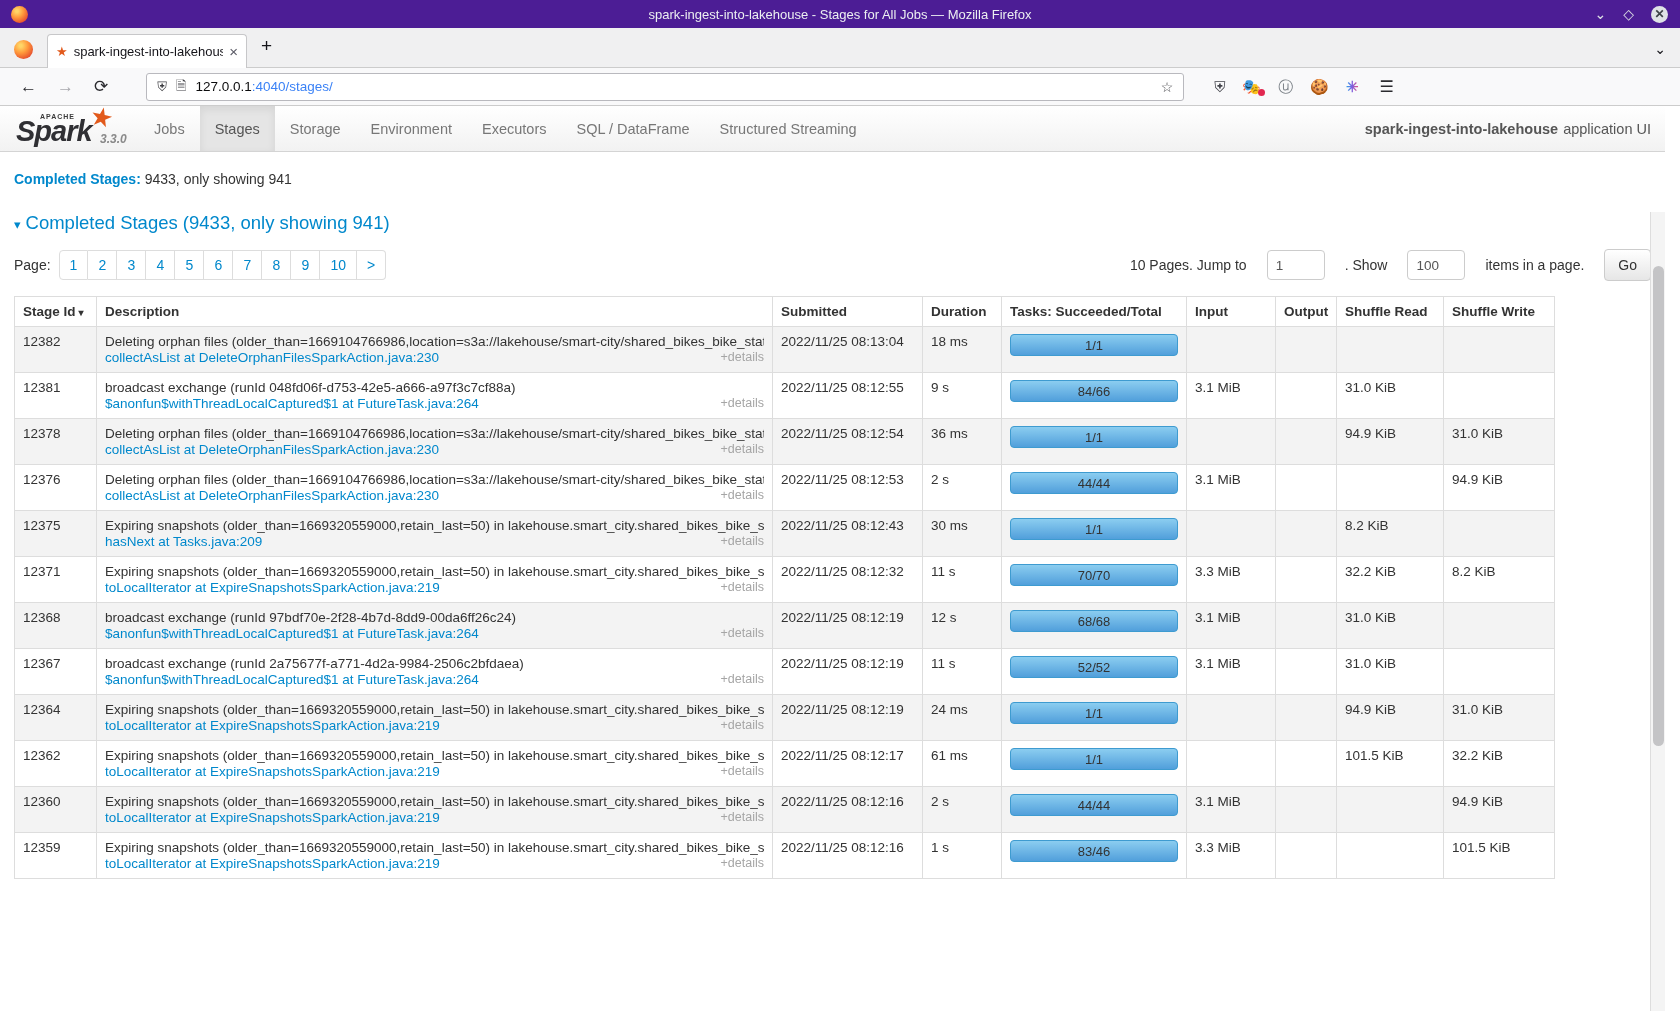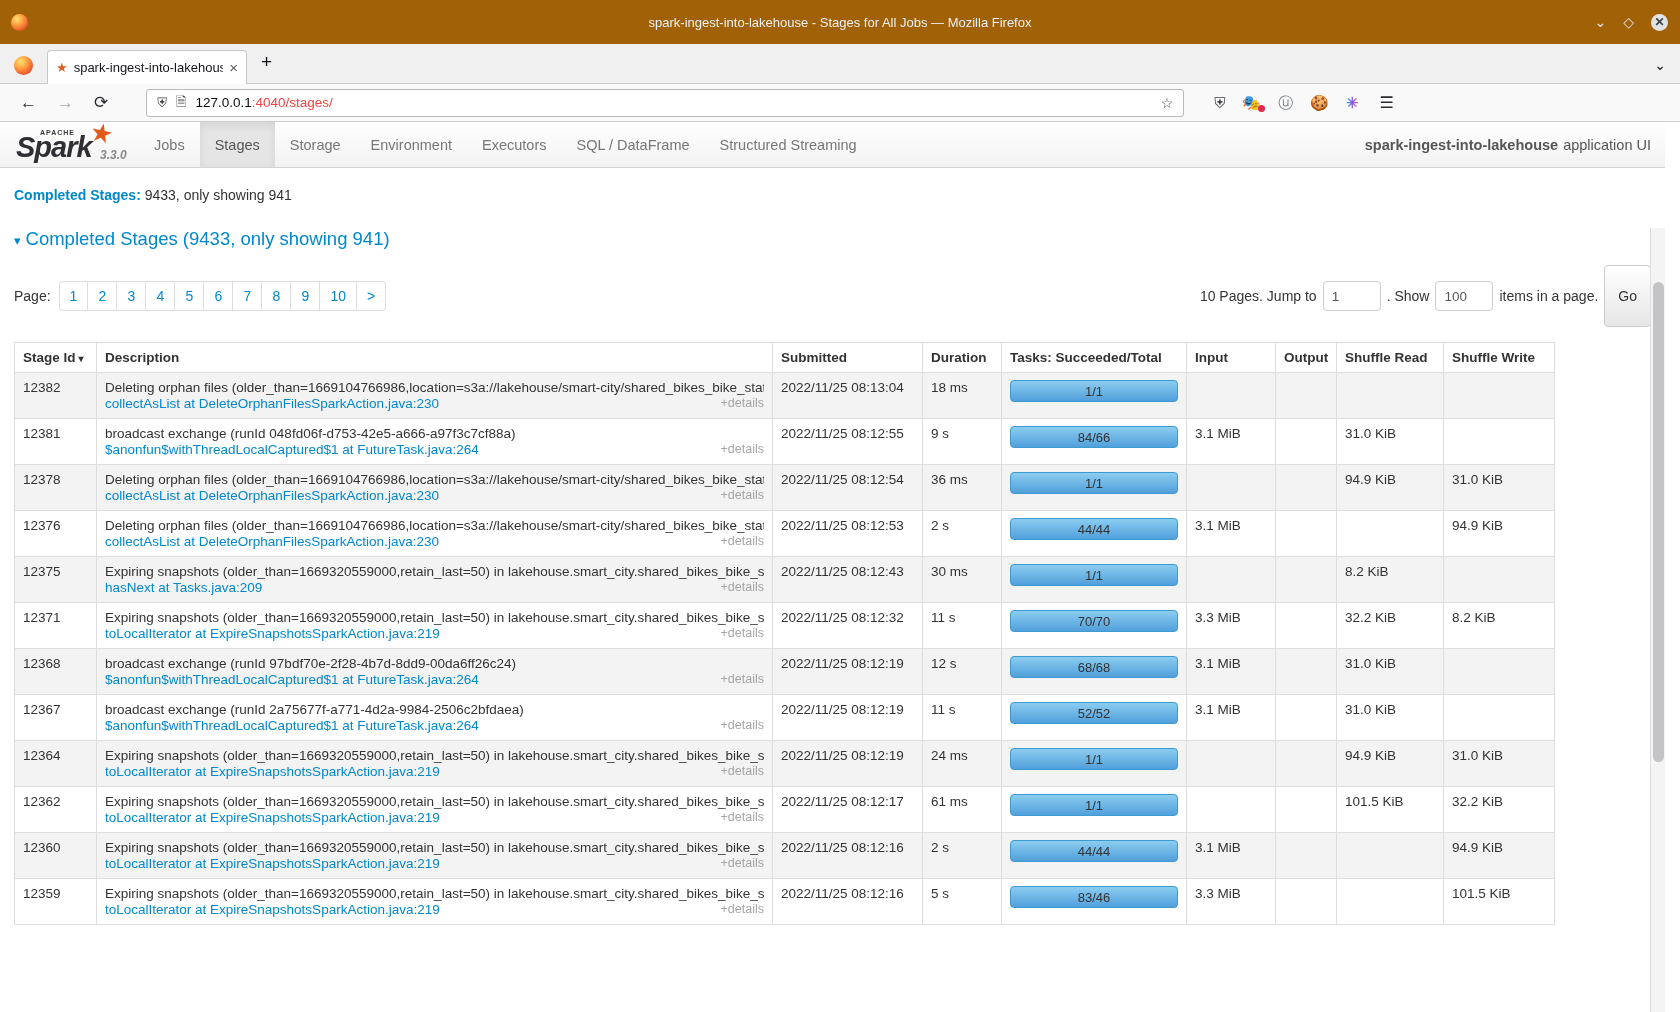--- a/index.html
+++ b/index.html
@@ -1,20 +1,20 @@
 <!DOCTYPE html>
 <html><head>
 <meta charset="utf-8">
 <style>
   * { margin:0; padding:0; box-sizing:border-box; }
   html,body { width:1680px; height:1012px; overflow:hidden; background:#fff;
               font-family:"Liberation Sans", sans-serif; }
 
   
-  .titlebar { position:relative; height:44px; background:#a16207; color:#f5f5f5;
+  .titlebar { position:relative; height:28px; background:#4c1d95; color:#f5f5f5;
               display:flex; align-items:center; }
   .ff-logo { width:17px; height:17px; margin-left:11px; border-radius:50%;
              background:radial-gradient(circle at 35% 30%, #ffd567 8%, #ff9a3c 40%, #e8542f 75%, #b5306b 100%); }
   .tb-title { position:absolute; left:0; right:0; text-align:center; font-size:13px; color:#eceff1; }
   .win-controls { margin-left:auto; display:flex; align-items:center; gap:17px; padding-right:12px; z-index:2; }
   .wc { color:#dfe3e6; font-size:14px; line-height:1; cursor:default; }
   .wc-close { width:17px; height:17px; background:#dfe3e6; color:#3c4247; border-radius:50%;
               font-size:12px; display:flex; align-items:center; justify-content:center; font-weight:bold; }
 
   .tabbar { height:40px; background:#f0f0f1; display:flex; align-items:flex-end; position:relative;
@@ -31,21 +31,21 @@
 
   .toolbar { height:38px; background:#f9f9fa; border-bottom:1px solid #ccc;
              display:flex; align-items:center; }
   .nav-ico { font-size:17px; color:#2a2a2e; margin-left:20px; }
   .nav-ico.disabled { color:#a8a8ad; }
   .urlbar { width:1038px; height:28px; margin-left:38px; background:#fff; border:1px solid #b9b9be;
             border-radius:3px; display:flex; align-items:center; padding:0 10px; }
   .url-ico { font-size:13px; color:#3f3f43; margin-right:9px; }
   .url-text { font-size:13.5px; flex:1; white-space:nowrap; overflow:hidden; }
   .url-host { color:#0c0c0d; }
-  .url-rest { color:#ef4444; }
+  .url-rest { color:#3b82f6; }
   .url-star { font-size:14px; color:#4a4a4f; }
   .ext-icons { display:flex; align-items:center; gap:17px; margin-left:30px; }
   .ext { font-size:15px; line-height:1; }
   .ext-shieldcheck { color:#42434a; }
   .ext-mask { position:relative; color:#36363b; }
   .ext-mask .badge { position:absolute; right:-4px; bottom:-2px; width:7px; height:7px;
                      background:#e22850; border-radius:50%; }
   .ext-ublock { color:#7c8288; }
   .ext-cookie { color:#a9682c; }
   .ext-asterisk { background:linear-gradient(90deg,#29a9ea,#7c5fe0,#e0508a); -webkit-background-clip:text;
@@ -81,24 +81,24 @@
   .section-head { margin-top:23px; font-size:18.5px; font-weight:normal; color:#0088cc; cursor:pointer; }
   .section-head .arrow { font-size:13px; margin-right:5px; }
 
   .pag-row { margin-top:15px; display:flex; align-items:center; }
   .pag-label { font-size:14px; color:#333; margin-right:8px; }
   .btn-group { display:flex; }
   .pg-btn { min-width:29px; padding:6px 10px; text-align:center; font-size:14px; color:#0088cc;
             background:#fff; border:1px solid #ddd; border-left:none; cursor:pointer; }
   .pg-btn:first-child { border-left:1px solid #ddd; border-radius:4px 0 0 4px; }
   .pg-btn:last-child { border-radius:0 4px 4px 0; }
-  .pag-right { margin-left:auto; display:flex; align-items:center; font-size:14px; color:#333; gap:6px; }
+  .pag-right { margin-left:auto; display:flex; align-items:center; font-size:14px; color:#333; gap:20px; }
   .pag-input { width:58px; height:30px; border:1px solid #ccc; border-radius:4px; padding:0 8px;
                font-size:13.5px; color:#555; font-family:"Liberation Sans",sans-serif; }
-  .go-btn { padding:22px 13px; font-size:14px; color:#333; background:linear-gradient(#ffffff,#e6e6e6);
+  .go-btn { padding:7px 13px; font-size:14px; color:#333; background:linear-gradient(#ffffff,#e6e6e6);
             border:1px solid #ccc; border-radius:4px; cursor:pointer; }
 
   
   table.stages { margin-top:15px; border-collapse:collapse; table-layout:fixed; width:1540px; }
   .stages th, .stages td { border:1px solid #ddd; padding:7px 8px; font-size:13.5px; color:#333;
                            vertical-align:top; text-align:left; overflow:hidden; }
   .stages th { font-weight:bold; white-space:nowrap; }
   .stages tbody tr:nth-child(odd) { background:#f3f3f3; }
   .sort-arrow { font-size:10px; margin-left:3px; }
   .desc-line { white-space:nowrap; overflow:hidden; }
@@ -453,21 +453,21 @@
           <tr>
             <td>12359</td>
             <td>
               <div class="desc-line">Expiring snapshots (older_than=1669320559000,retain_last=50) in lakehouse.smart_city.shared_bikes_bike_sta...</div>
               <div class="desc-sub">
                 <a class="stage-link" href="#">toLocalIterator at ExpireSnapshotsSparkAction.java:219</a>
                 <span class="details-toggle">+details</span>
               </div>
             </td>
             <td>2022/11/25 08:12:16</td>
-            <td>5 s</td>
+            <td>1 s</td>
             <td>
               <div class="progress">83/46</div>
             </td>
             <td>3.3 MiB</td>
             <td></td>
             <td></td>
             <td>101.5 KiB</td>
           </tr>
         </tbody>
     </table>

